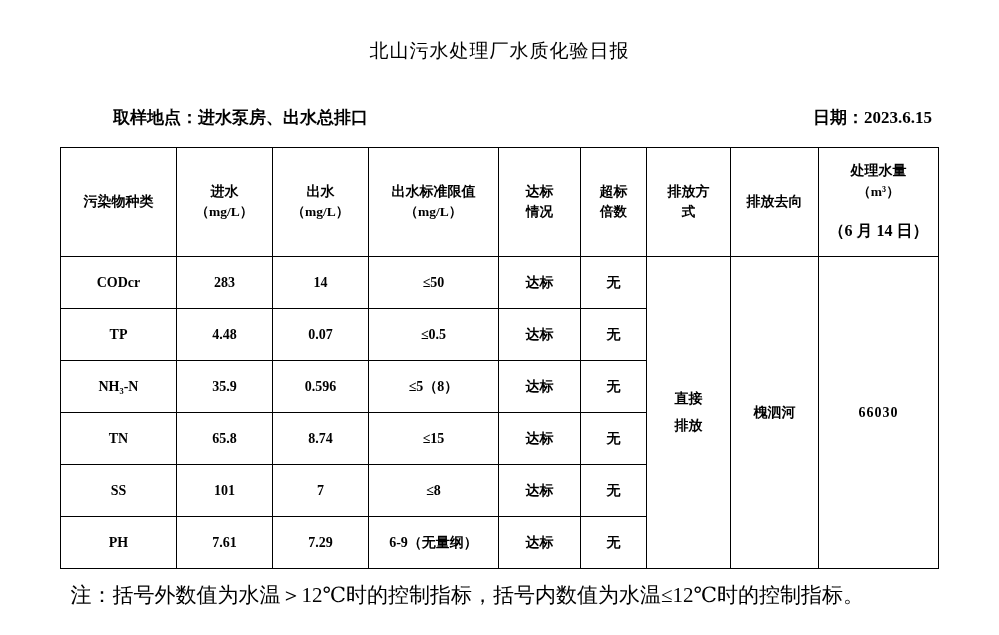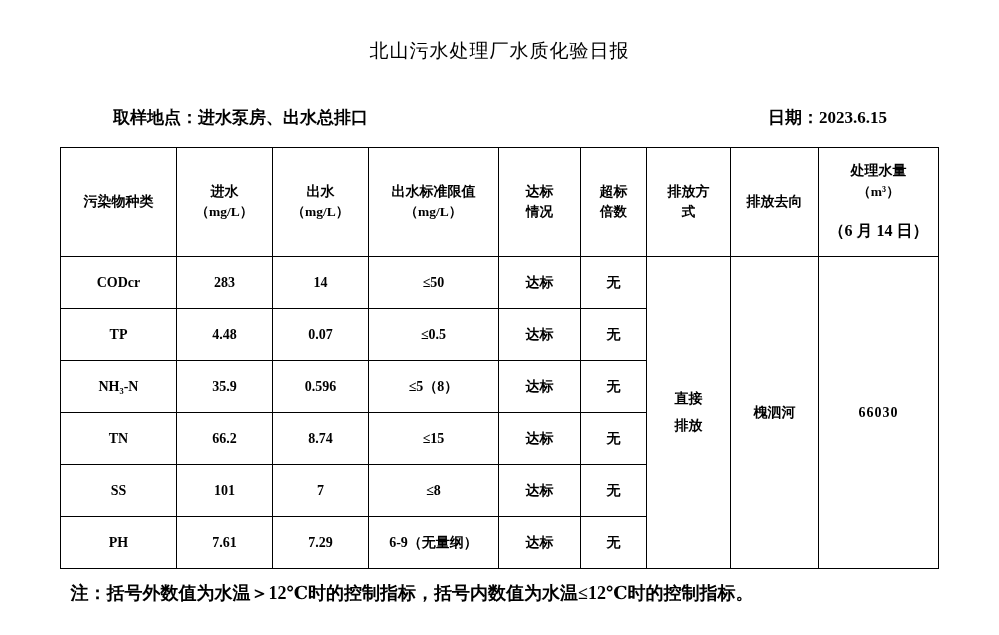--- a/index.html
+++ b/index.html
@@ -27,21 +27,21 @@
     font-weight: normal;
     letter-spacing: 1px;
     margin-top: 38px;
     font-family: "Liberation Serif", "DejaVu Serif", serif;
   }
   .meta-row {
     display: flex;
     align-items: baseline;
     margin-top: 42px;
     padding-left: 113px;
-    padding-right: 112px;
+    padding-right: 67px;
     font-size: 17px;
     font-weight: bold;
   }
   .meta-location {
     white-space: nowrap;
   }
   .meta-spacer {
     flex: 1 1 auto;
   }
   .meta-date {
@@ -89,22 +89,22 @@
     line-height: 1.9;
     font-size: 16px;
     font-family: Liberation Serif, serif;
   }
   .mid-cell {
     font-size: 16px;
   }
   .note {
     margin: 12px auto 4px auto;
     width: 860px;
-    font-size: 18px;
-    font-weight: bold;
+    font-size: 21px;
+    font-weight: normal;
     text-align: left;
     padding-left: 2px;
   }
   col.c0 { width: 116px; }
   col.c1 { width: 96px; }
   col.c2 { width: 96px; }
   col.c3 { width: 130px; }
   col.c4 { width: 82px; }
   col.c5 { width: 66px; }
   col.c6 { width: 84px; }
@@ -201,21 +201,21 @@
       <tr>
         <td>NH₃-N</td>
         <td>35.9</td>
         <td>0.596</td>
         <td>≤5（8）</td>
         <td>达标</td>
         <td>无</td>
       </tr>
       <tr>
         <td>TN</td>
-        <td>66.2</td>
+        <td>65.8</td>
         <td>8.74</td>
         <td>≤15</td>
         <td>达标</td>
         <td>无</td>
       </tr>
       <tr>
         <td>SS</td>
         <td>101</td>
         <td>7</td>
         <td>≤8</td>

